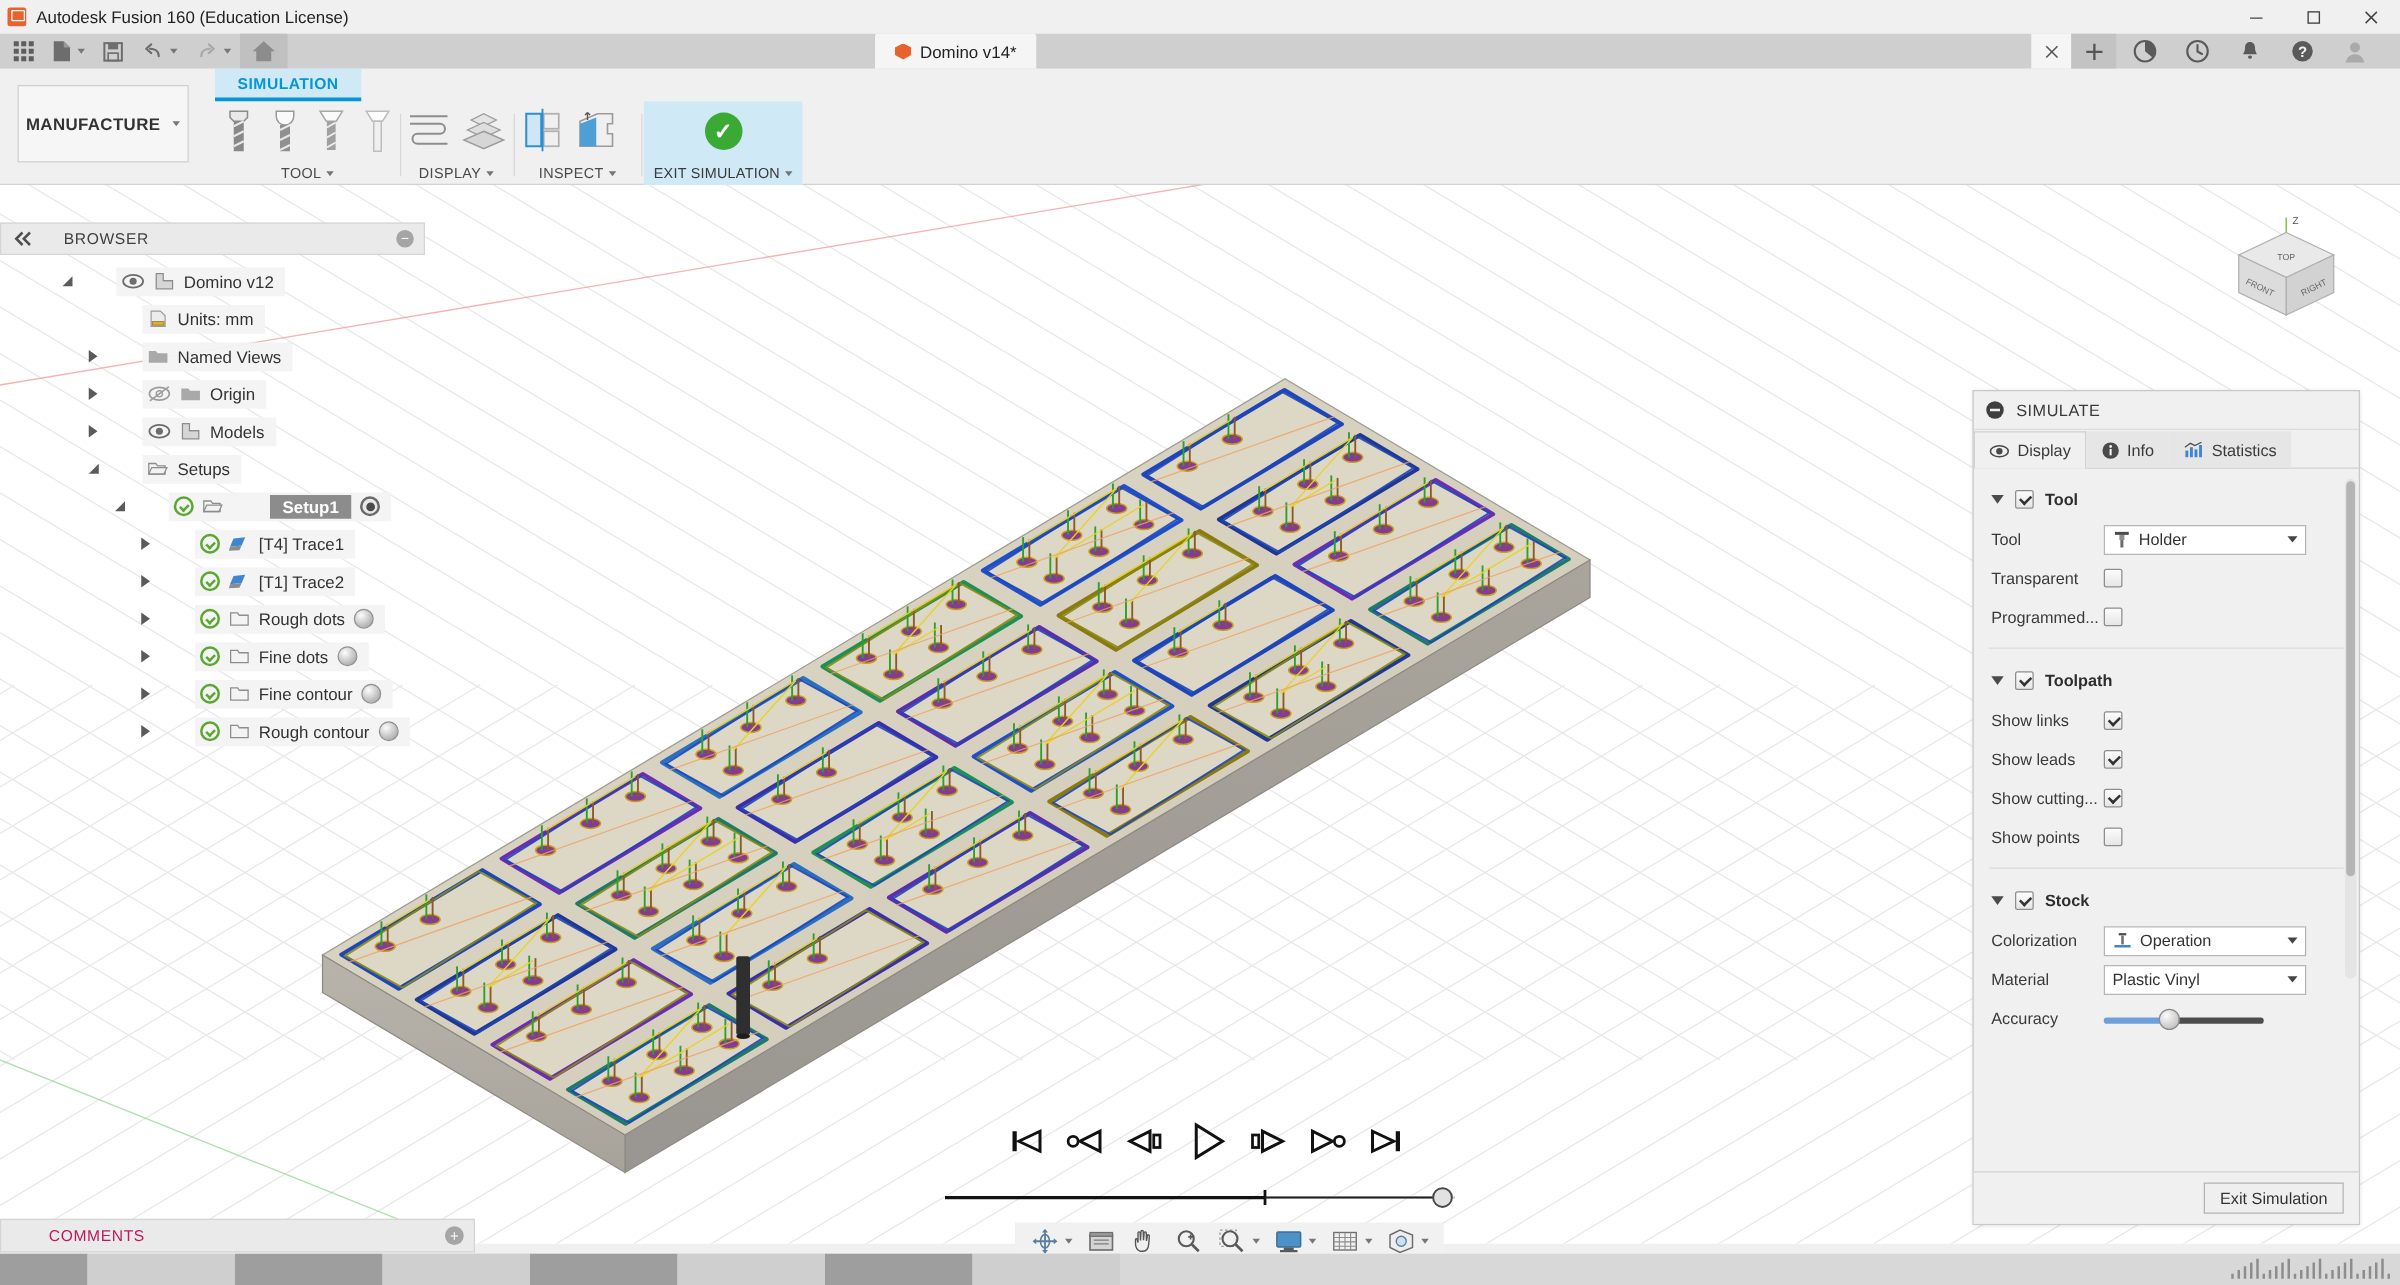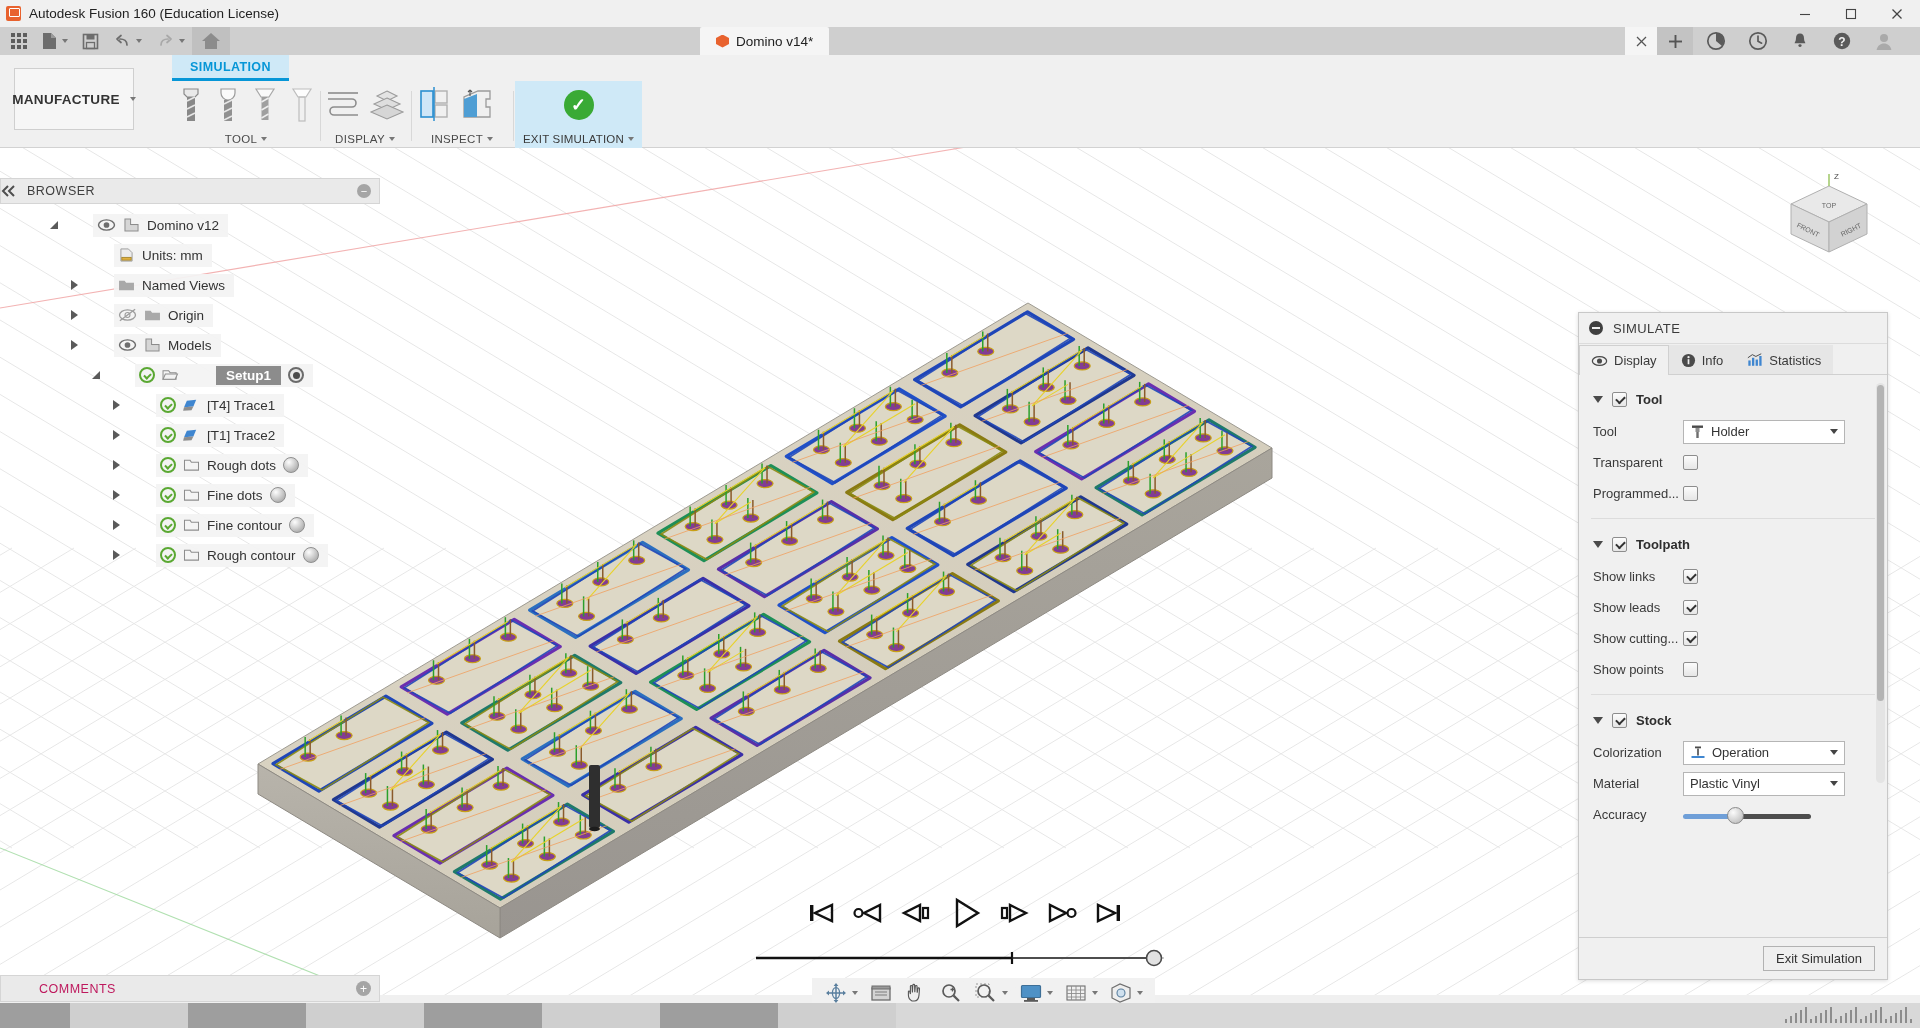--- a/index.html
+++ b/index.html
@@ -87,21 +87,21 @@
   }
   .hdr-icons { position: absolute; left: 1695px; top: 0; height: 28px; display: flex; pointer-events: auto; }
   .hdr-ic { width: 42px; height: 28px; display: flex; align-items: center; justify-content: center; color: #5a5a5a; }
 
   
   .ribbon {
     position: absolute; top: 55px; left: 0; width: 1920px; height: 93px;
     background: #f0f0f0; border-bottom: 1px solid #d2d2d2;
   }
   .ws-box {
-    position: absolute; left: 14px; top: 13px; width: 120px; height: 62px;
+    position: absolute; left: 14px; top: 13px; width: 137px; height: 62px;
     border: 1px solid #cfcfcf; background: #f6f6f6;
     display: flex; align-items: center; justify-content: center; gap: 6px;
   }
   .ws-label { font-size: 13.5px; font-weight: bold; letter-spacing: .3px; color: #333; }
 
   .sim-tab {
     position: absolute; left: 172px; top: 0px; width: 117px; height: 26px;
     background: #cfe9f7; color: #0696d7; font-weight: bold; font-size: 12.5px;
     display: flex; align-items: center; justify-content: center;
     border-bottom: 3px solid #0696d7; letter-spacing: .4px;
@@ -136,22 +136,22 @@
     position: absolute; top: 148px; left: 0; width: 1920px; height: 847px;
     background: #ffffff; overflow: hidden;
   }
   .canvas svg.grid { position: absolute; top: 0; left: 0; }
 
   
   .browser {
     position: absolute; top: 178px; left: 0; width: 380px;
   }
   .browser-hdr {
-    width: 380px; height: 26px; background: #eaeaea; border: 1px solid #d5d5d5;
-    display: flex; align-items: center; gap: 10px; 
+    width: 340px; height: 26px; background: #eaeaea; border: 1px solid #d5d5d5;
+    display: flex; align-items: center; gap: 24px; padding-left: 10px;
   }
   .browser-hdr .lbl { font-size: 12.5px; color: #3f3f3f; letter-spacing: .5px; }
   .browser-hdr .dot {
     margin-left: auto; margin-right: 8px; width: 14px; height: 14px; border-radius: 50%;
     background: #a5a5a5; color: #fff; font-size: 11px; display: flex; align-items: center; justify-content: center;
   }
   .tree { padding-top: 6px; }
   .trow { display: flex; align-items: center; height: 30px; gap: 30px; }
   .trow .hit { display: flex; align-items: center; gap: 7px; background: rgba(243,243,243,.93); height: 23px; padding: 0 9px 0 4px; }
   .trow .tname { font-size: 13.5px; color: #333; white-space: nowrap; }
@@ -1398,20 +1398,33 @@
               <circle cx="10" cy="7" r="3" fill="#6d6d6d"></circle>
             </svg>
             <svg class="folder" viewBox="0 0 18 15">
               <path d="M2 1h6v6h8v7H2z" fill="#d6d6d6" stroke="#8d8d8d" stroke-width="1.1"></path>
               <path d="M8 7h8" stroke="#8d8d8d" stroke-width="1"></path>
             </svg>
             <span class="tname">Models</span>
           </span>
         </div>
         <div class="trow">
+          <span style="width:35px;display:block"></span>
+          <span class="twist">
+            <i class="open"></i>
+          </span>
+          <span class="hit">
+            <svg class="folder" viewBox="0 0 18 15">
+              <path d="M1 3h6l1.6 2H15v7H1z" fill="none" stroke="#8d8d8d" stroke-width="1.1"></path>
+              <path d="M3.5 6.5h13L14 12H1z" fill="#f2f2f2" stroke="#8d8d8d" stroke-width="1.1"></path>
+            </svg>
+            <span class="tname">Setups</span>
+          </span>
+        </div>
+        <div class="trow">
           <span style="width:56px;display:block"></span>
           <span class="twist">
             <i class="open"></i>
           </span>
           <span class="hit">
             <span class="greencheck"></span>
             <svg class="folder" viewBox="0 0 18 15">
               <path d="M1 3h6l1.6 2H15v7H1z" fill="none" stroke="#8d8d8d" stroke-width="1.1"></path>
               <path d="M3.5 6.5h13L14 12H1z" fill="#f2f2f2" stroke="#8d8d8d" stroke-width="1.1"></path>
             </svg>

